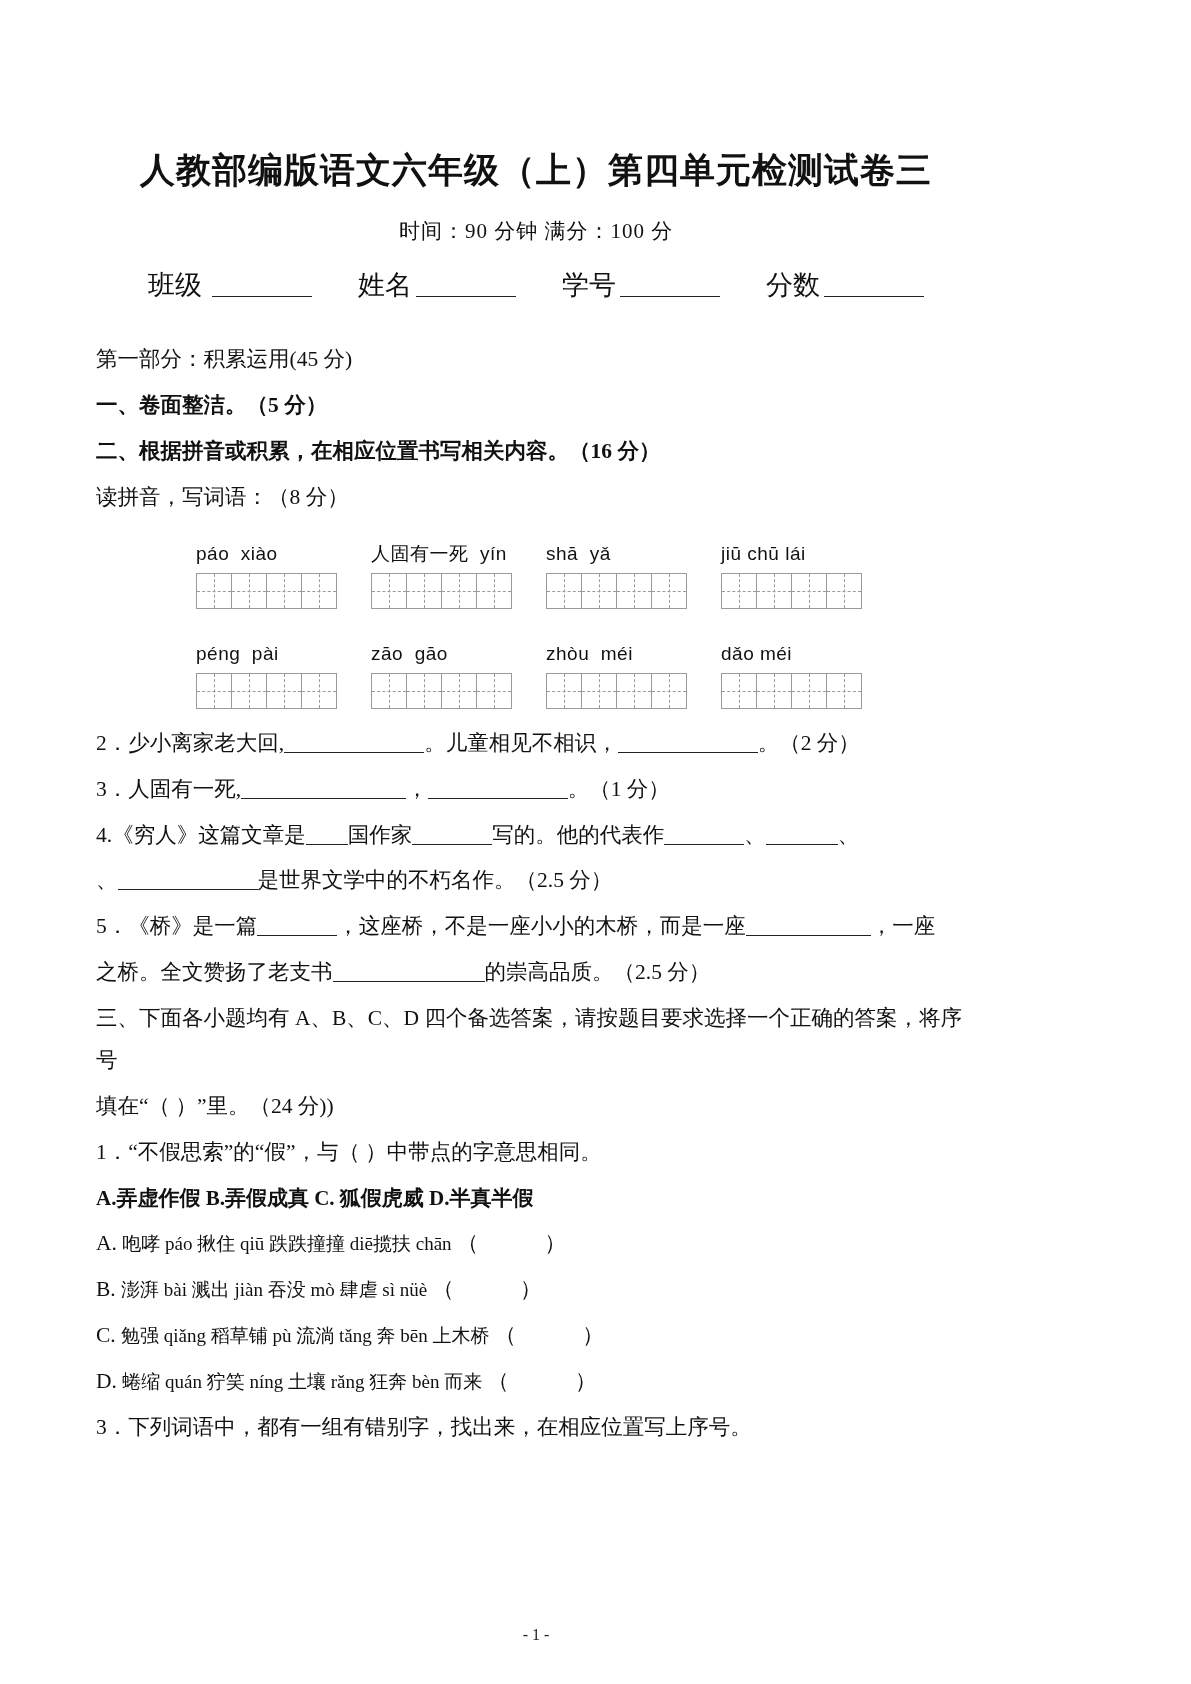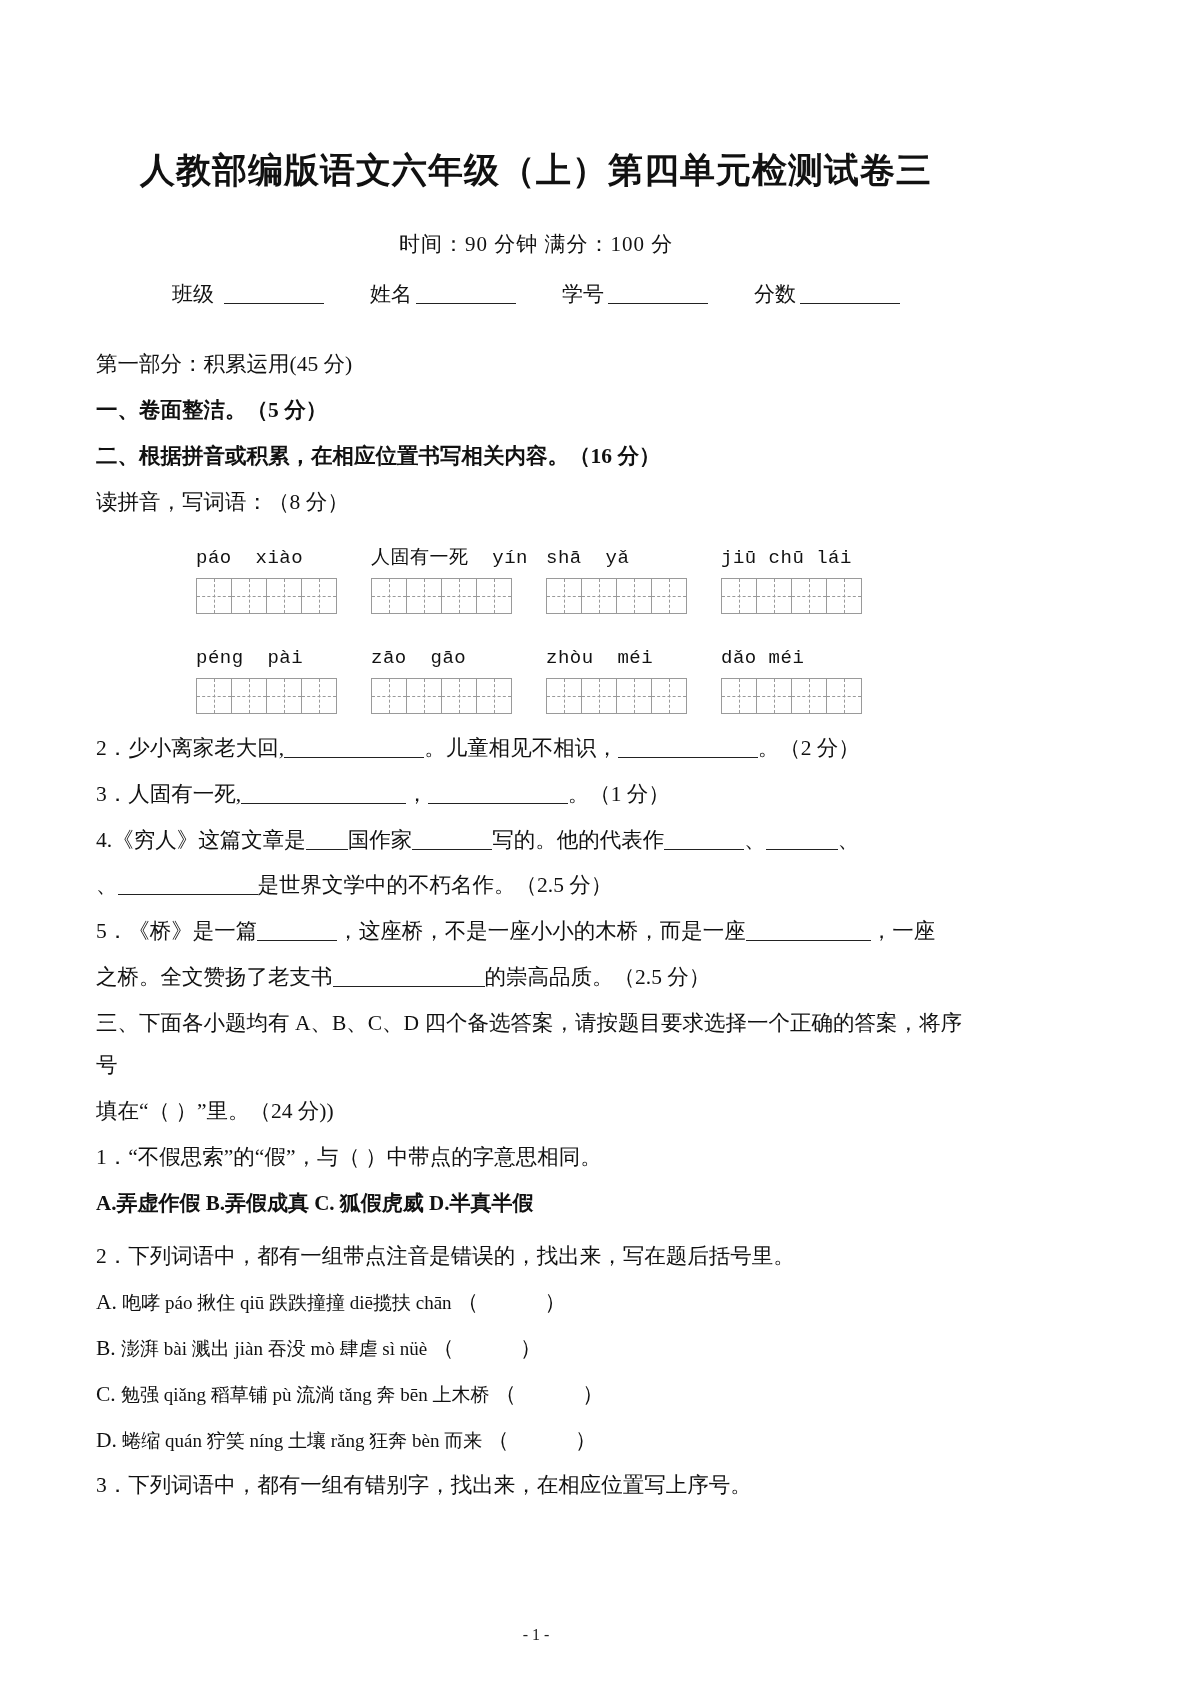--- a/index.html
+++ b/index.html
@@ -19,28 +19,28 @@
     font-weight:bold;
     letter-spacing:1px;
     margin:0;
     padding-top:150px;
     line-height:1.2;
     font-family:"Liberation Serif","DejaVu Serif",serif;
   }
   .subinfo {
     text-align:center;
     font-size:21px;
-    margin-top:38px;
+    margin-top:25px;
     letter-spacing:1px;
   }
   .idline {
     display:flex;
     justify-content:center;
     gap:46px;
-    font-size:21px;
+    font-size:27px;
     margin-top:22px;
     padding-left:40px;
     padding-right:40px;
   }
   .idfield { white-space:nowrap; }
   .idfield .blank { display:inline-block; border-bottom:1px solid #222; width:100px; height:18px; vertical-align:-3px; margin-left:4px;}
   .idfield.gap .blank { margin-left:10px; }
 
   .body-text { font-size:21.5px; line-height:1.95; margin-top:36px; }
   .ln { margin:0 0 4px 0; }
@@ -54,21 +54,21 @@
 
   
   .pin-block { margin-top:16px; }
   .pin-row {
     display:flex;
     padding-left:100px;
     gap:0;
   }
   .pin-cell { width:175px; box-sizing:border-box; }
   .pin-cell .pylabel {
-    font-family:Liberation Mono, monospace;
+    font-family:Liberation Sans, sans-serif;
     font-size:19px;
     letter-spacing:0.5px;
     height:30px;
     white-space:pre;
   }
   .grid { display:flex; margin-top:8px; }
   .gbox {
     width:36px; height:36px;
     border:1px solid #9a9a9a;
     box-sizing:border-box;
@@ -229,21 +229,20 @@
     <p class="ln">
       <span>之桥。全文赞扬了老支书</span><span class="u" style="width:152px"></span><span>的崇高品质。（2.5 分）</span>
     </p>
 
     <p class="ln">三、下面各小题均有 A、B、C、D 四个备选答案，请按题目要求选择一个正确的答案，将序号</p>
     <p class="ln">填在“（      ）”里。（24 分))</p>
 
     <p class="ln">1．“不假思索”的“假”，与（   ）中带点的字意思相同。</p>
     <p class="ln opts">A.弄虚作假    B.弄假成真    C. 狐假虎威   D.半真半假</p>
 
-    <p class="ln" style="margin-top:12px;">2．下列词语中，都有一组带点注音是错误的，找出来，写在题后括号里。</p>
 
     <p class="ln opt-line">
       <span>A.</span>
       <span class="pyin">咆哮 páo    揪住 qiū      跌跌撞撞 diē揽扶 chān</span>
       <span class="paren">（<span class="paren-sp"></span>）</span>
     </p>
     <p class="ln opt-line">
       <span>B.</span>
       <span class="pyin">澎湃 bài     溅出 jiàn      吞没 mò     肆虐 sì nüè</span>
       <span class="paren">（<span class="paren-sp"></span>）</span>

